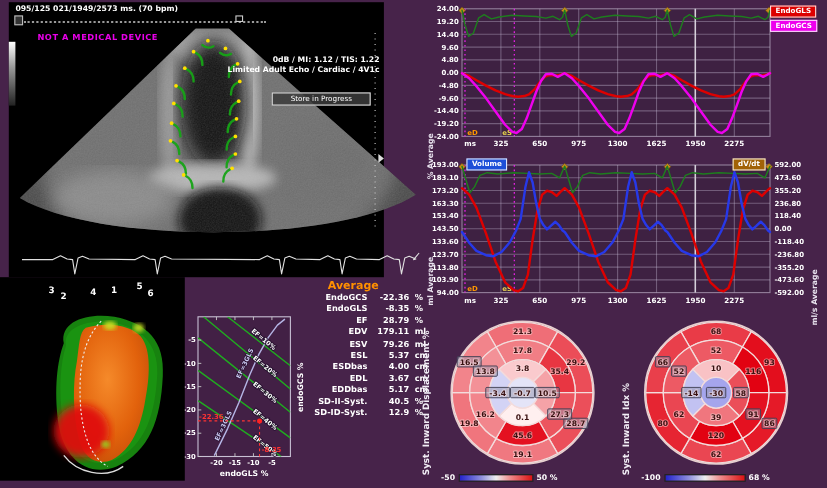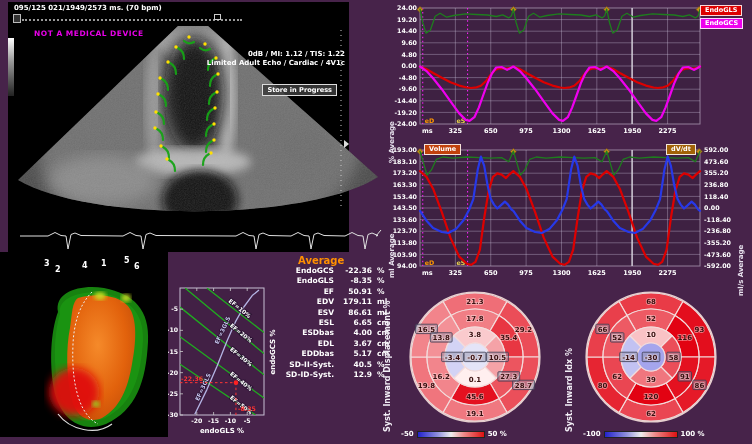--- a/index.html
+++ b/index.html
@@ -7,36 +7,36 @@
           font-family:"DejaVu Sans",sans-serif;}
   svg text{font-family:"DejaVu Sans",sans-serif;}
   .abs{position:absolute;}
   
   #us-panel{left:8px;top:2px;width:341px;height:250px;background:#000;}
   .usrow{position:absolute;left:0;width:100%;font-size:7px;font-weight:bold;color:#fff;white-space:nowrap;}
   .usleft{position:absolute;left:6px;top:0;}
   .usright{position:absolute;right:4px;top:0;text-align:right;margin-top:46px;}
   #us-warning{position:absolute;left:6px;top:27px;font-size:7.5px;font-weight:bold;color:#e800e8;letter-spacing:.5px;padding-left:20px;}
   #us-info{position:absolute;right:4px;top:39px;text-align:right;font-size:6.4px;font-weight:bold;color:#eee;line-height:8.6px;}
-  #store-badge{position:absolute;right:12px;top:82px;font-size:6.6px;font-weight:bold;color:#fff;
-     border:1px solid #ddd;background:rgba(60,60,60,.85);padding:1px 4px;}
+  #store-badge{position:absolute;right:12px;top:82px;font-size:6.6px;font-weight:normal;color:#fff;
+     border:1px solid #ddd;background:rgba(60,60,60,.85);padding:1px 16px;}
   #graybar{position:absolute;left:0;top:36px;width:6px;height:58px;background:linear-gradient(#fff,#999 40%,#222);}
   #dotline{position:absolute;left:14px;top:17px;width:220px;border-top:2px dotted #9a9a9a;}
   #clip-icon{position:absolute;left:5px;top:12px;width:6px;height:7px;border:1px solid #bbb;background:#333;}
   #focus-mark{position:absolute;left:206px;top:12px;width:5px;height:4px;border:1px solid #ccc;}
   
   #heart-panel{left:0;top:252px;width:168px;height:185px;background:#000;}
   
   #chart-strain{left:388px;top:0;}
   #chart-volume{left:388px;top:140px;}
   .legend{position:absolute;font-size:6.5px;font-weight:bold;color:#fff;padding:1px 4px;
           border:1px solid rgba(255,255,255,.85);line-height:7px;}
   #lg-endogls{left:700px;top:5px;background:#dd0000;}
   #lg-endogcs{left:700px;top:18px;background:#ee00ee;}
-  #lg-volume{left:424px;top:144px;background:#c2410c;}
+  #lg-volume{left:424px;top:144px;background:#1d4ed8;}
   #lg-dvdt{left:666px;top:144px;background:#a16207;}
   .vlabel{position:absolute;font-size:7px;font-weight:bold;color:#e8e2ee;transform-origin:0 0;
           transform:rotate(-90deg);white-space:nowrap;}
   #side-strain{left:388px;top:163px;}
   #side-vol{left:388px;top:278px;}
   #side-dvdt{left:737px;top:296px;}
   .btitle{position:absolute;font-size:8px;font-weight:bold;color:#f2eef6;transform-origin:0 0;
           transform:rotate(-90deg);white-space:nowrap;width:150px;}
   #bt0{left:383px;top:432px;}
   #bt1{left:565px;top:432px;}
@@ -319,36 +319,36 @@
         <span class="tv">-22.36</span>
         <span class="tu">%</span>
       </div>
     <div class="trow">
         <span class="tl">EndoGLS</span>
         <span class="tv">-8.35</span>
         <span class="tu">%</span>
       </div>
     <div class="trow">
         <span class="tl">EF</span>
-        <span class="tv">50.91</span>
+        <span class="tv">28.79</span>
         <span class="tu">%</span>
       </div>
     <div class="trow">
         <span class="tl">EDV</span>
         <span class="tv">179.11</span>
         <span class="tu">ml</span>
       </div>
     <div class="trow">
         <span class="tl">ESV</span>
-        <span class="tv">86.61</span>
+        <span class="tv">79.26</span>
         <span class="tu">ml</span>
       </div>
     <div class="trow">
         <span class="tl">ESL</span>
-        <span class="tv">6.65</span>
+        <span class="tv">5.37</span>
         <span class="tu">cm</span>
       </div>
     <div class="trow">
         <span class="tl">ESDbas</span>
         <span class="tv">4.00</span>
         <span class="tu">cm</span>
       </div>
     <div class="trow">
         <span class="tl">EDL</span>
         <span class="tv">3.67</span>
@@ -517,16 +517,16 @@
   <div class="btitle" id="bt1">Syst. Inward Idx %</div>
 
   <div class="sbar" id="sb0">
     <span>-50</span>
     <span class="bar"></span>
     <span>50 %</span>
   </div>
   <div class="sbar" id="sb1">
     <span>-100</span>
     <span class="bar"></span>
-    <span>100 %</span>
+    <span>68 %</span>
   </div>
 
 </div>
 
 </body></html>

